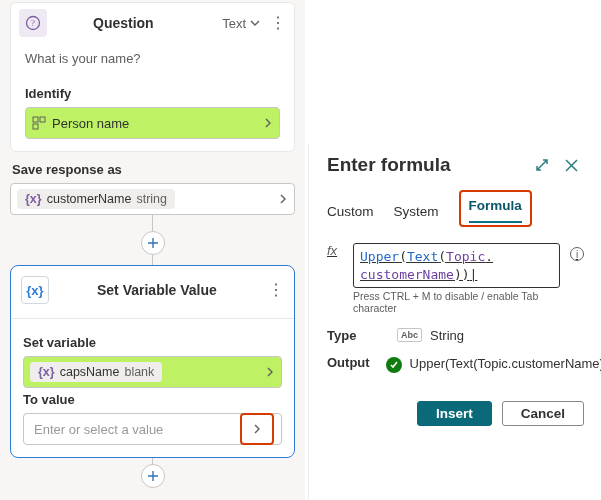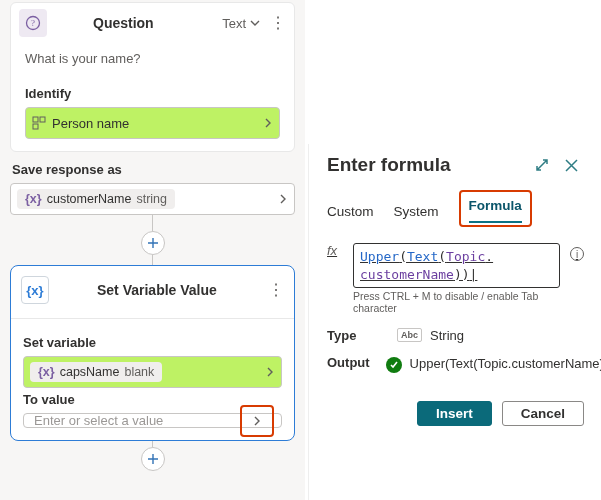--- a/index.html
+++ b/index.html
@@ -89,21 +89,21 @@
     padding:10px 10px 14px 10px;
     border-bottom:1px solid #e8e8e8;
   }
   .set-icon {
     width:28px;height:28px;border:1px solid #cfd6dd;border-radius:4px;
     display:flex;align-items:center;justify-content:center;color:#2d7cd6;
     background:#fff;flex-shrink:0;font-weight:600;font-size:13px;
   }
   .set-body { padding: 10px 12px 12px 12px; }
   .placeholder-input {
-    border:1px solid #c8c6c4;border-radius:4px;height:15px;
+    border:1px solid #c8c6c4;border-radius:4px;height:32px;
     display:flex;align-items:center;padding:0 8px 0 10px;color:#9b9896;
   }
   .placeholder-input .txt{flex:1;}
   .highlight-chev {
     border:2.5px solid #d83b01;border-radius:4px;
     width:34px;height:32px;display:flex;align-items:center;justify-content:center;
     margin-right:-1px;
   }
   
   .panel {

